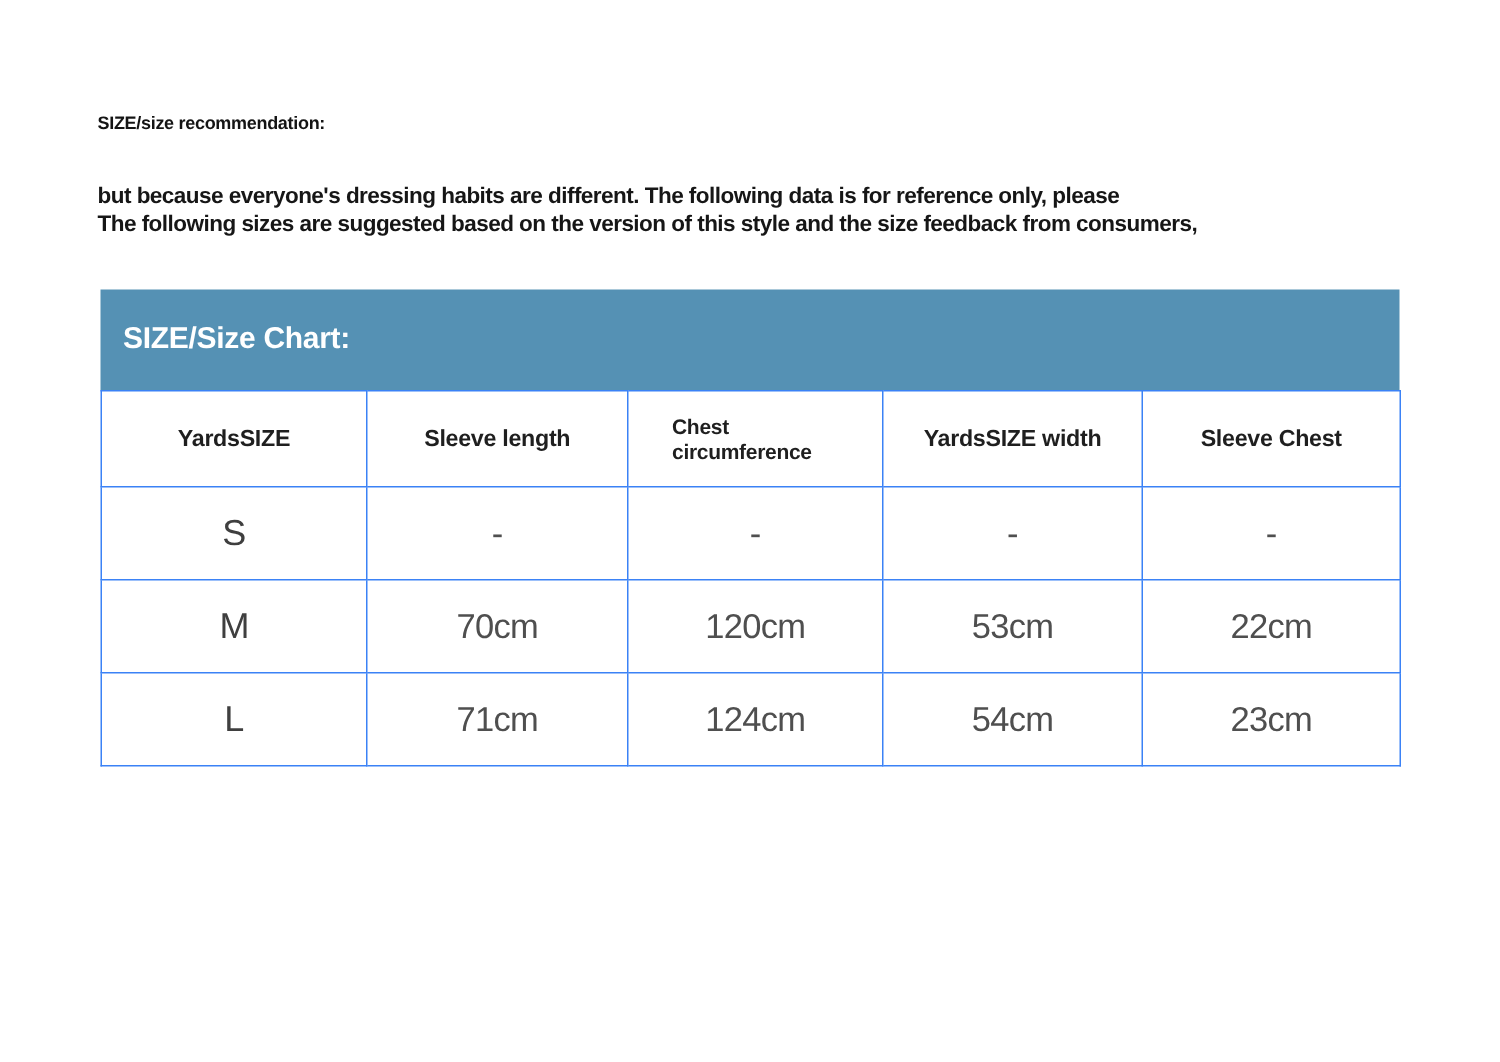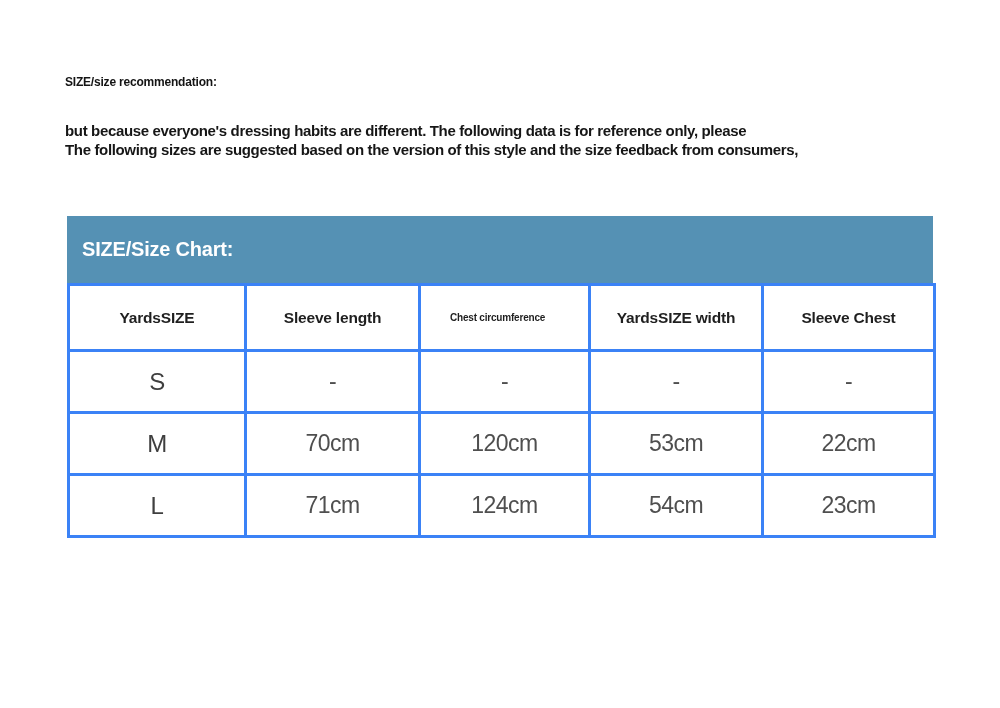--- a/index.html
+++ b/index.html
@@ -10,43 +10,43 @@
   .page-title{
     position:absolute;left:65px;top:75px;
     font-size:12px;font-weight:bold;color:#141414;letter-spacing:-0.2px;
   }
   .intro{
     position:absolute;left:65px;top:121px;
     font-size:15px;font-weight:bold;color:#161616;
     line-height:19.3px;letter-spacing:-0.35px;width:880px;
   }
   .size-chart{
-    position:absolute;left:67px;top:216px;width:866px;
+    position:absolute;left:67px;top:193px;width:866px;
   }
   .chart-header{
     height:67px;background:#5591b4;
     display:flex;align-items:center;
     padding-left:15px;box-sizing:border-box;
   }
   .chart-header .chart-title{
     color:#ffffff;font-weight:bold;font-size:20px;letter-spacing:-0.2px;
   }
   table.size-table{
     border-collapse:collapse;table-layout:fixed;width:866px;
     background:#ffffff;
   }
   .size-table th,.size-table td{
-    border:3px solid #3b82f6;text-align:center;vertical-align:middle;
+    border:1px solid #3b82f6;text-align:center;vertical-align:middle;
     padding:0;overflow:hidden;
   }
   .size-table thead th{
     height:63px;font-size:15.5px;font-weight:bold;color:#1f1f1f;letter-spacing:-0.2px;
   }
   .size-table thead th.col-chest{
-    text-align:left;padding-left:29px;font-size:10px;line-height:17px;
+    text-align:left;padding-left:29px;font-size:14px;line-height:17px;
   }
   .size-table thead th.col-chest .wrap-span{
     display:inline-block;width:106px;text-align:left;
   }
   .size-table tbody tr.row-a{height:62px;}
   .size-table tbody tr.row-b{height:60px;}
   .size-table tbody th.size-cell{
     font-weight:normal;font-size:24px;color:#3f3f3f;letter-spacing:-0.5px;
   }
   .size-table tbody td.value-cell{

